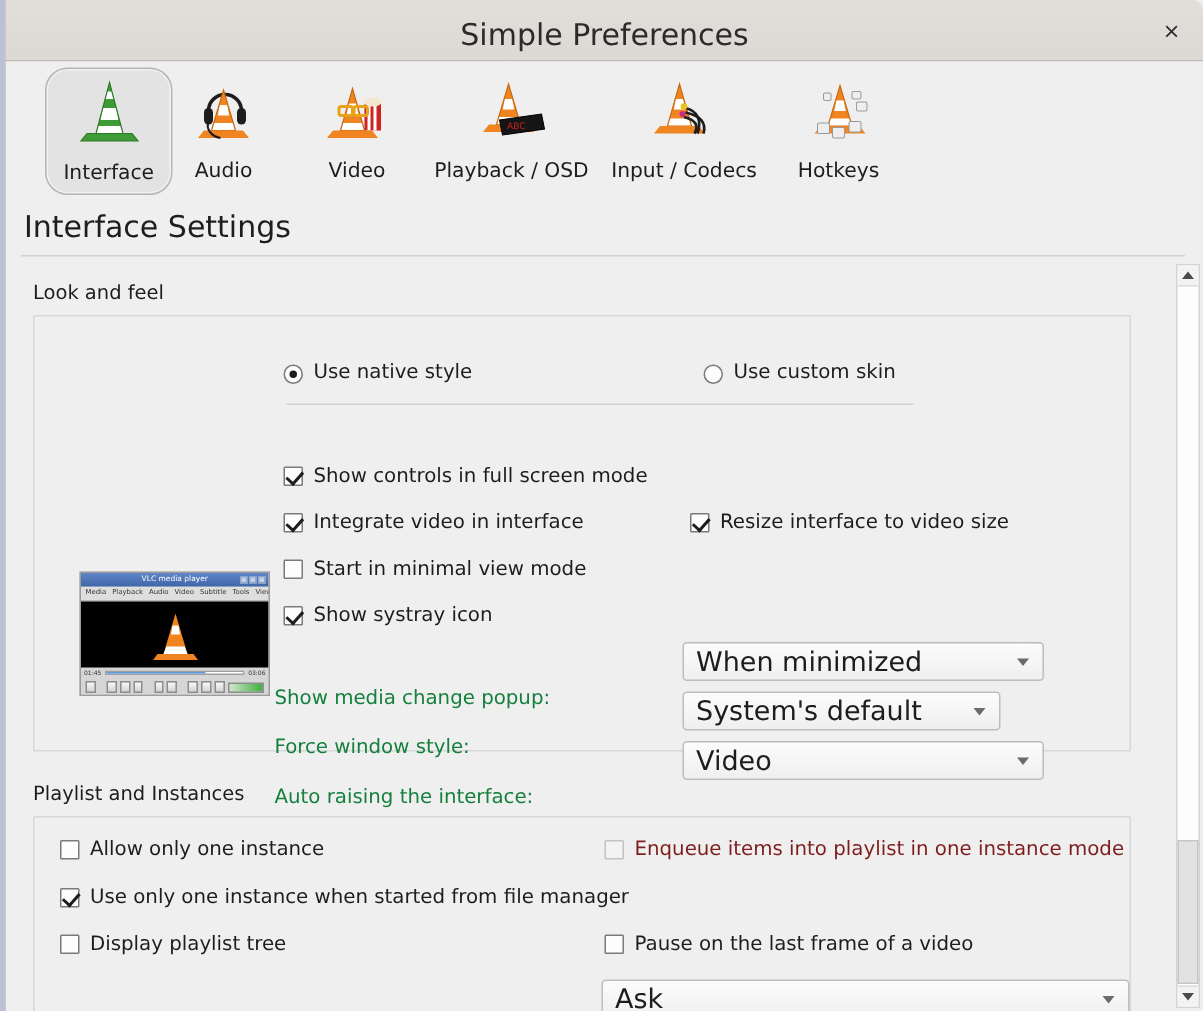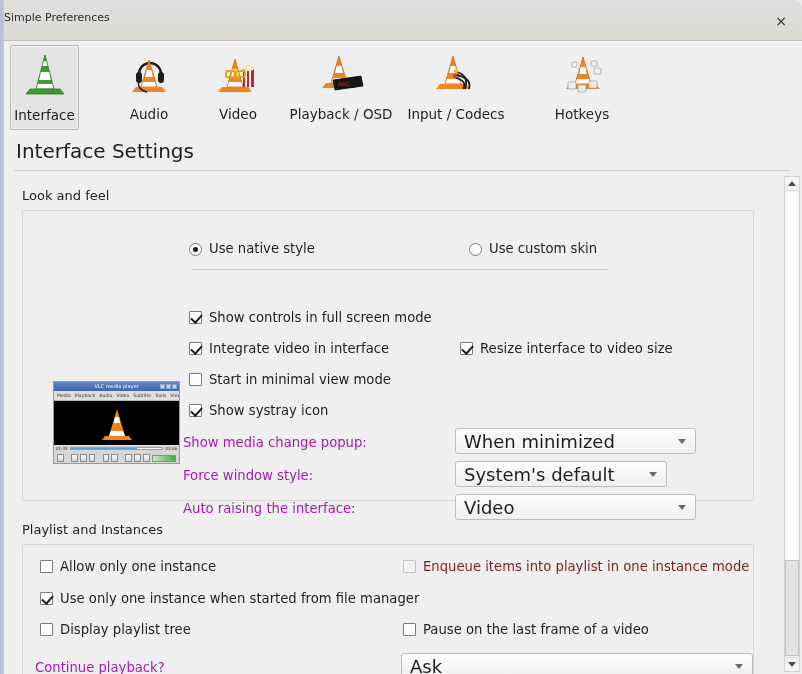--- a/index.html
+++ b/index.html
@@ -24,22 +24,22 @@
   }
   
   #titlebar {
     position: absolute; left: 4px; top: 0; right: 0; height: 41px;
     background: linear-gradient(to bottom, #e2dfdb 0%, #dcd8d4 100%);
     border-bottom: 1px solid #bfbbb7;
     border-top-right-radius: 7px;
   }
   #title-text {
     position: absolute; left: 0; right: 0; top: 11px;
-    text-align: left;
-    font-size: 11px; color: #2b2b2b;
+    text-align: center;
+    font-size: 20px; color: #2b2b2b;
     font-family: "DejaVu Sans", "Liberation Sans", sans-serif;
   }
   #close-btn {
     position: absolute; right: 10px; top: 10px;
     width: 22px; height: 22px;
     display: flex; align-items: center; justify-content: center;
     font-size: 14px; color: #2b2b2b; cursor: pointer;
     border-radius: 3px;
   }
   
@@ -122,21 +122,21 @@
     border: 1px solid #7a7a7a; background: #fdfdfd;
     position: relative; flex: 0 0 auto;
   }
   .radio.checked::after {
     content: "";
     position: absolute; left: 3px; top: 3px;
     width: 5px; height: 5px; border-radius: 50%;
     background: #1d1d1d;
   }
   .field-label {
-    position: absolute; font-size: 13.2px; color: #a21caf; white-space: nowrap;
+    position: absolute; font-size: 13.2px; color: #15803d; white-space: nowrap; margin-top: 23px;
   }
   .combo {
     position: absolute; height: 26px;
     background: linear-gradient(to bottom, #fcfcfc 0%, #efefef 100%);
     border: 1px solid #bdbdbd;
     border-radius: 3px;
     display: flex; align-items: center;
     cursor: pointer;
   }
   .combo-text {
@@ -262,21 +262,21 @@
 
   <div id="left-edge"></div>
 
   <div id="titlebar">
     <div id="title-text">Simple Preferences</div>
     <div id="close-btn">×</div>
   </div>
 
   <div id="toolbar">
 
-    <div class="tool-item selected" style="left:6px; width:69px;">
+    <div class="tool-item selected" style="left:26px; width:85px;border-radius:15px;">
       <span class="tool-icon cone">
         <svg viewBox="0 0 48 48" width="48" height="48">
           <polygon points="24,4 33,38 15,38" fill="#3f9b35"></polygon>
           <polygon points="24,4 27,15 21,15" fill="#ffffff"></polygon>
           <polygon points="24,4 25.6,10 22.4,10" fill="#3f9b35"></polygon>
           <polygon points="19.5,21 28.5,21 30,29 18,29" fill="#ffffff"></polygon>
           <polygon points="16.5,33 31.5,33 33,38 15,38" fill="#ffffff"></polygon>
           <polygon points="24,4 33,38 15,38" fill="none" stroke="#2e7a26" stroke-width="0.8"></polygon>
           <polygon points="9,38 39,38 43,43 5,43" fill="#3f9b35"></polygon>
           <polygon points="9,38 39,38 43,43 5,43" fill="none" stroke="#2e7a26" stroke-width="0.8"></polygon>
@@ -348,21 +348,21 @@
           <path d="M25 22 C33 24 36 30 33 39" fill="none" stroke="#1d1d1d" stroke-width="1.8"></path>
           <path d="M25 25 C35 27 39 32 37 39" fill="none" stroke="#1d1d1d" stroke-width="1.8"></path>
           <path d="M24 28 C32 30 34 34 31 39" fill="none" stroke="#1d1d1d" stroke-width="1.8"></path>
           <circle cx="24" cy="21" r="2.2" fill="#e8c31a"></circle>
           <circle cx="23" cy="26" r="2" fill="#cc2a8a"></circle>
         </svg>
       </span>
       <span class="tool-label">Input / Codecs</span>
     </div>
 
-    <div class="tool-item" style="left:538px; width:80px;">
+    <div class="tool-item" style="left:515px; width:80px;">
       <span class="tool-icon cone">
         <svg viewBox="0 0 48 48" width="48" height="48">
           <polygon points="25,7 33,34 17,34" fill="#ef8420"></polygon>
           <polygon points="22.5,17 27.5,17 28.8,24 21.2,24" fill="#ffffff"></polygon>
           <polygon points="18.5,29 31.5,29 33,34 17,34" fill="#ffffff"></polygon>
           <polygon points="25,7 33,34 17,34" fill="none" stroke="#c96a10" stroke-width="0.8"></polygon>
           <polygon points="12,34 38,34 42,39 8,39" fill="#ef8420"></polygon>
           <g fill="#eeeeee" stroke="#9a9a9a" stroke-width="0.7">
             <rect x="10" y="32" width="8" height="7" rx="1"></rect>
             <rect x="20" y="35" width="8" height="7" rx="1"></rect>

